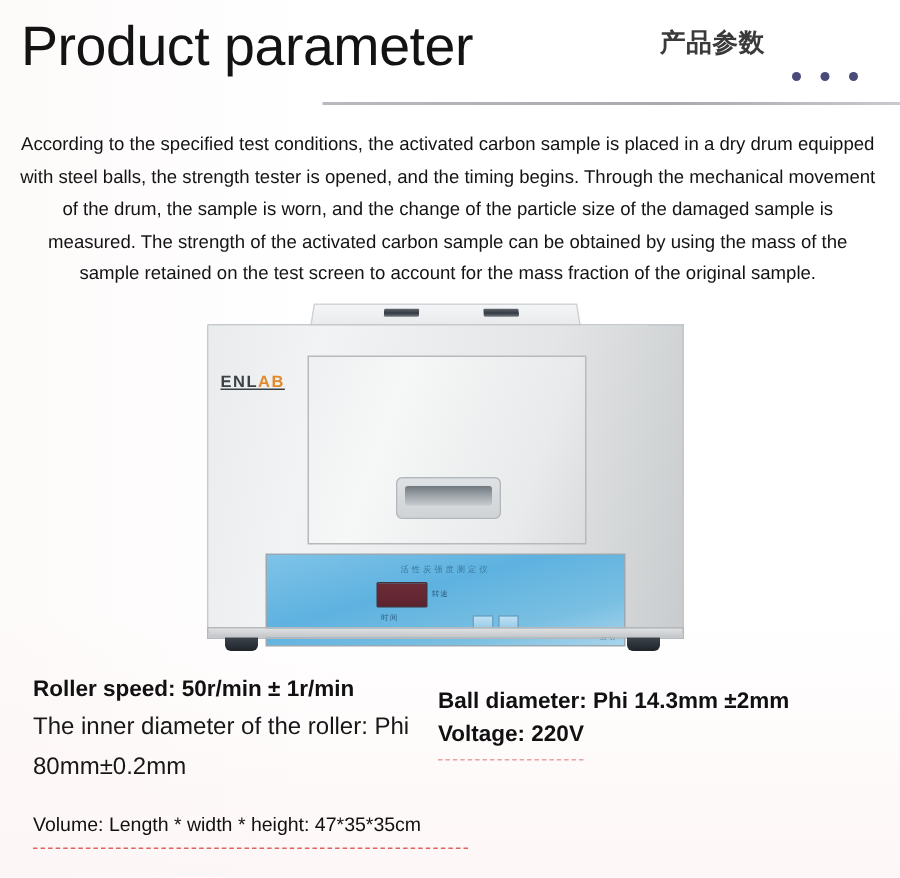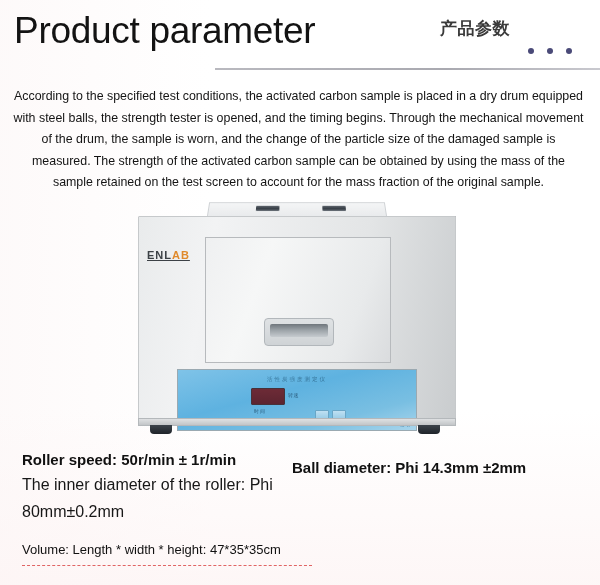--- a/index.html
+++ b/index.html
@@ -431,20 +431,21 @@
     <div class="spec-grid">
 
       <div class="spec-left">
         <div class="spec-big">Roller speed: 50r/min ± 1r/min</div>
         <div class="spec-small">The inner diameter of the roller: Phi</div>
         <div class="spec-small">80mm±0.2mm</div>
       </div>
 
       <div class="spec-right">
         <div class="spec-big">Ball diameter: Phi 14.3mm ±2mm</div>
+        <div class="spec-big dashed-red">Voltage: 220V</div>
       </div>
 
     </div>
 
 
     <div class="spec-volume">Volume: Length * width * height: 47*35*35cm</div>
 
   </div>
 
 </div>

